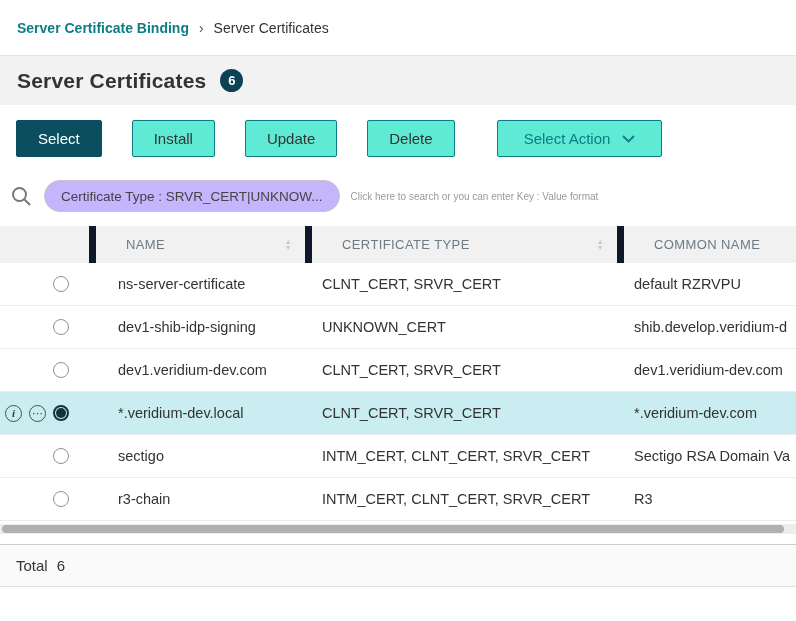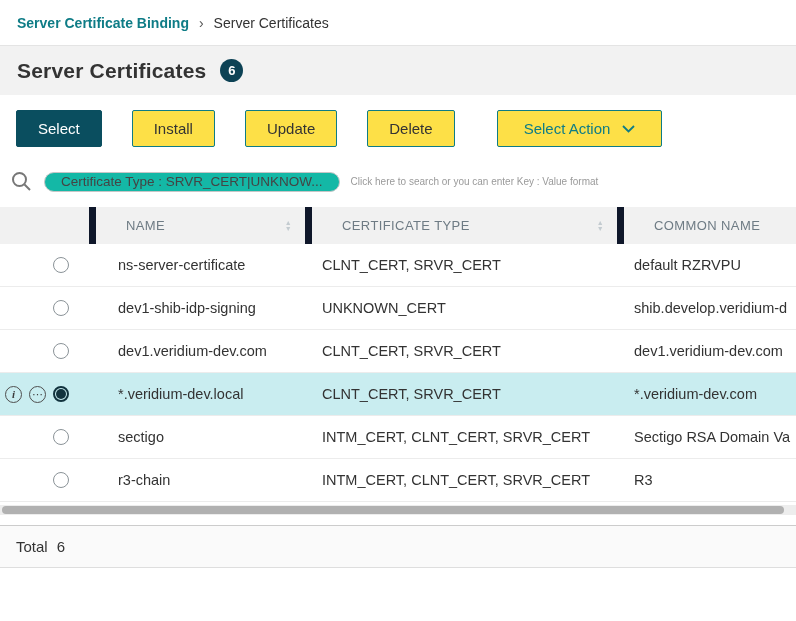--- a/index.html
+++ b/index.html
@@ -7,54 +7,54 @@
     width: 796px; height: 621px;
     background: #fff;
     font-family: "Liberation Sans", sans-serif;
     color: #333;
     overflow: hidden;
   }
   .page { width: 796px; height: 621px; overflow: hidden; }
 
   
   .breadcrumb-bar {
-    height: 46px; display: flex; align-items: center; gap: 10px;
+    height: 56px; display: flex; align-items: center; gap: 10px;
     padding: 0 17px; border-bottom: 1px solid #e4e4e4; font-size: 14px;
   }
   .crumb-link { color: var(--accent, #0e7c86); font-weight: 600; text-decoration: none; cursor: pointer; }
   .crumb-sep { color: #555; font-size: 14px; }
   .crumb-current { color: #333; }
 
   
   .title-band { background: #f2f2f2; height: 49px; display: flex; align-items: center; gap: 14px; padding: 0 17px; }
   .title-band h1 { font-size: 21px; font-weight: 700; color: #333; letter-spacing: 0.2px; }
   .count-badge {
     background: var(--badge, #0d4255); color: #fff; font-size: 13px; font-weight: 700;
     width: 23px; height: 23px; border-radius: 50%;
     display: flex; align-items: center; justify-content: center;
   }
 
   
   .toolbar { display: flex; align-items: center; gap: 30px; padding: 15px 16px 13px; }
   .btn {
     height: 37px; font-size: 15px; padding: 0 21px; border-radius: 2px;
-    background: #fde047; border: 1px solid var(--accent, #0e7c86); color: #333;
+    background: #5eead4; border: 1px solid var(--accent, #0e7c86); color: #333;
     cursor: pointer; font-family: inherit;
   }
   .btn-primary { background: var(--primary-button, #0a4e5f); border-color: var(--primary-button, #0a4e5f); color: #fff; text-align: center; }
   .btn-action { color: var(--accent, #0e7c86); display: inline-flex; align-items: center; gap: 12px; padding: 0 26px; margin-left: 12px; justify-content: space-between; }
   .chev-down svg { display: block; }
 
   
   .search-row { display: flex; align-items: center; gap: 11px; padding: 10px 16px 14px 10px; }
   .search-icon { display: flex; align-items: center; }
   .filter-chip {
-    border: 1px solid #c6c6c6; border-radius: 17px; height: 20px;
+    border: 1px solid #c6c6c6; border-radius: 17px; height: 32px;
     display: inline-flex; align-items: center; padding: 0 16px;
-    font-size: 13.5px; color: #444; background: #14b8a6; cursor: pointer;
+    font-size: 13.5px; color: #444; background: #c4b5fd; cursor: pointer;
     white-space: nowrap;
   }
   .search-placeholder { color: #9a9a9a; font-size: 10px; cursor: text; white-space: nowrap; }
 
   
   .table { width: 1000px; }
   .thead, .row { display: grid; grid-template-columns: 96px 216px 312px 376px; }
   .thead { height: 37px; }
   .th {
     background: #f1f1f1; display: flex; align-items: center; justify-content: space-between;

